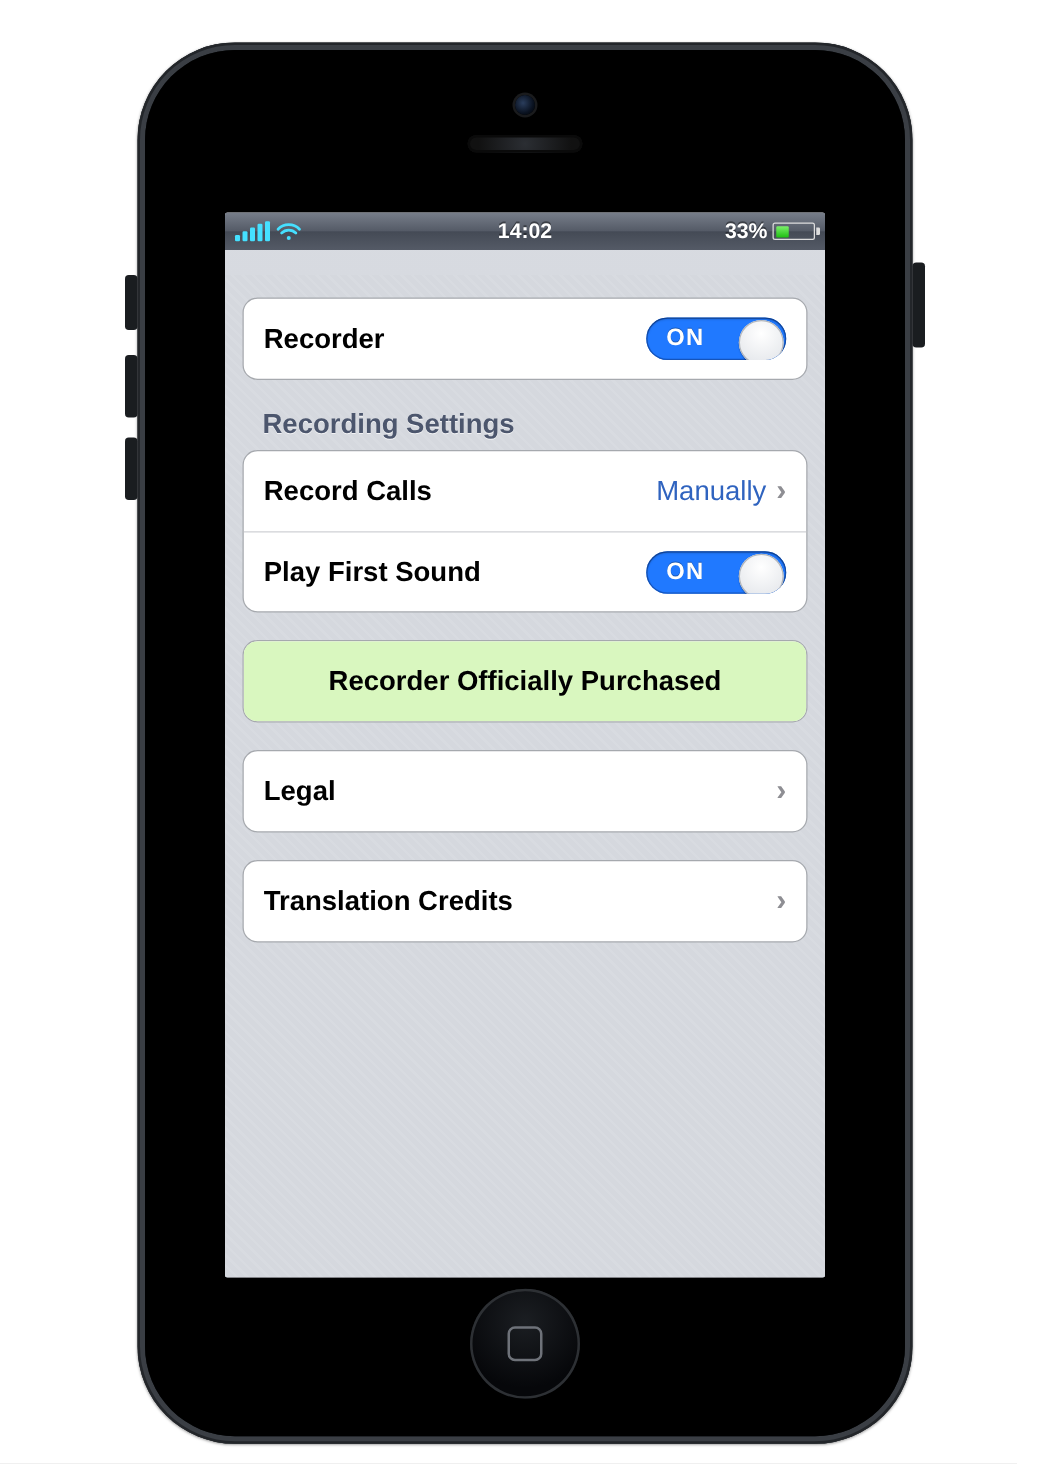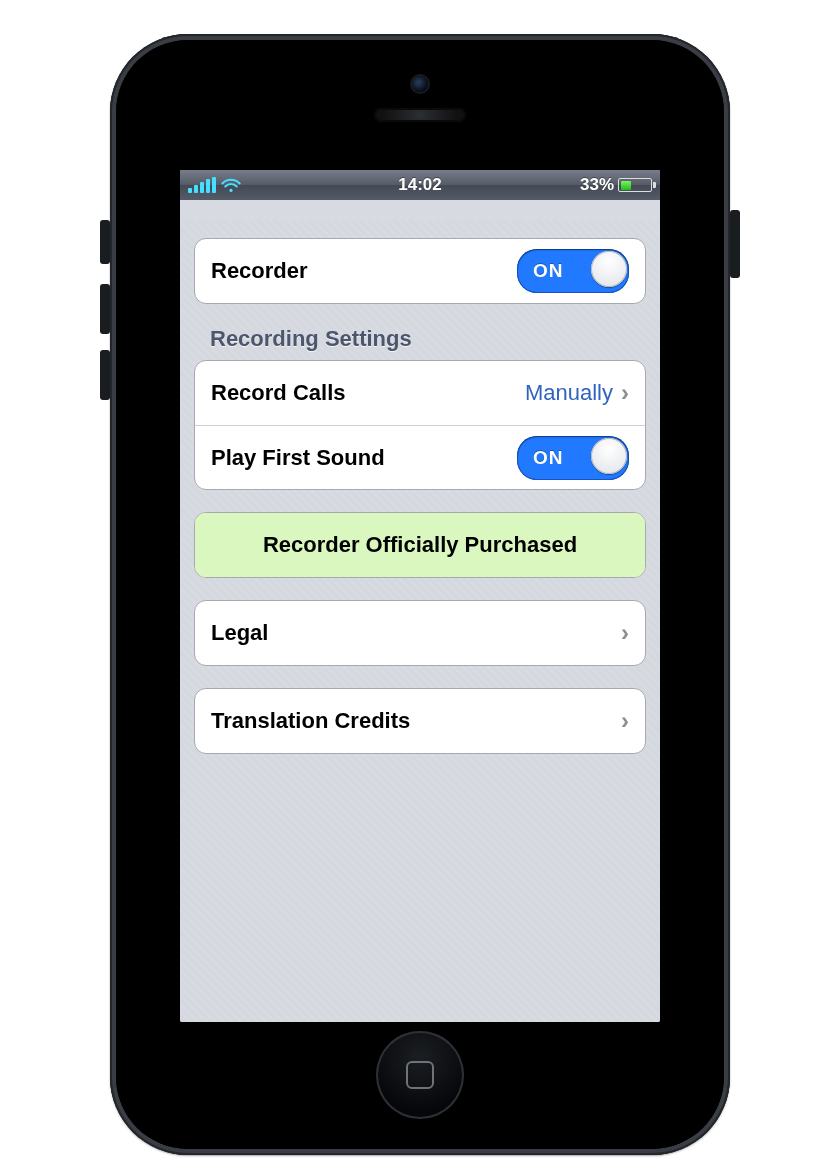--- a/index.html
+++ b/index.html
@@ -160,21 +160,21 @@
   .cell .value  { color: #2f63bf; font-weight: 400; margin-right: 8px; }
   .cell .chev   { color: #8e8e93; font-size: 24px; font-weight: 800; }
 
   .cell.green {
     background: #d9f7bf;
     justify-content: center; text-align: center;
   }
 
   
   .toggle {
-    width: 112px; height: 44px; border-radius: 20px; position: relative;
+    width: 112px; height: 34px; border-radius: 20px; position: relative;
     background: #2079ff;
     box-shadow: 0 1px 2px rgba(0,0,0,0.35) inset, 0 0 0 1px #1657c0 inset;
     overflow: hidden;
   }
   .toggle .on-label {
     position: absolute; left: 16px; top: 50%; transform: translateY(-50%);
     color: #fff; font-weight: 800; font-size: 19px; letter-spacing: 1px;
     text-shadow: 0 -1px 0 rgba(0,0,0,0.3);
   }
   .toggle .knob {

